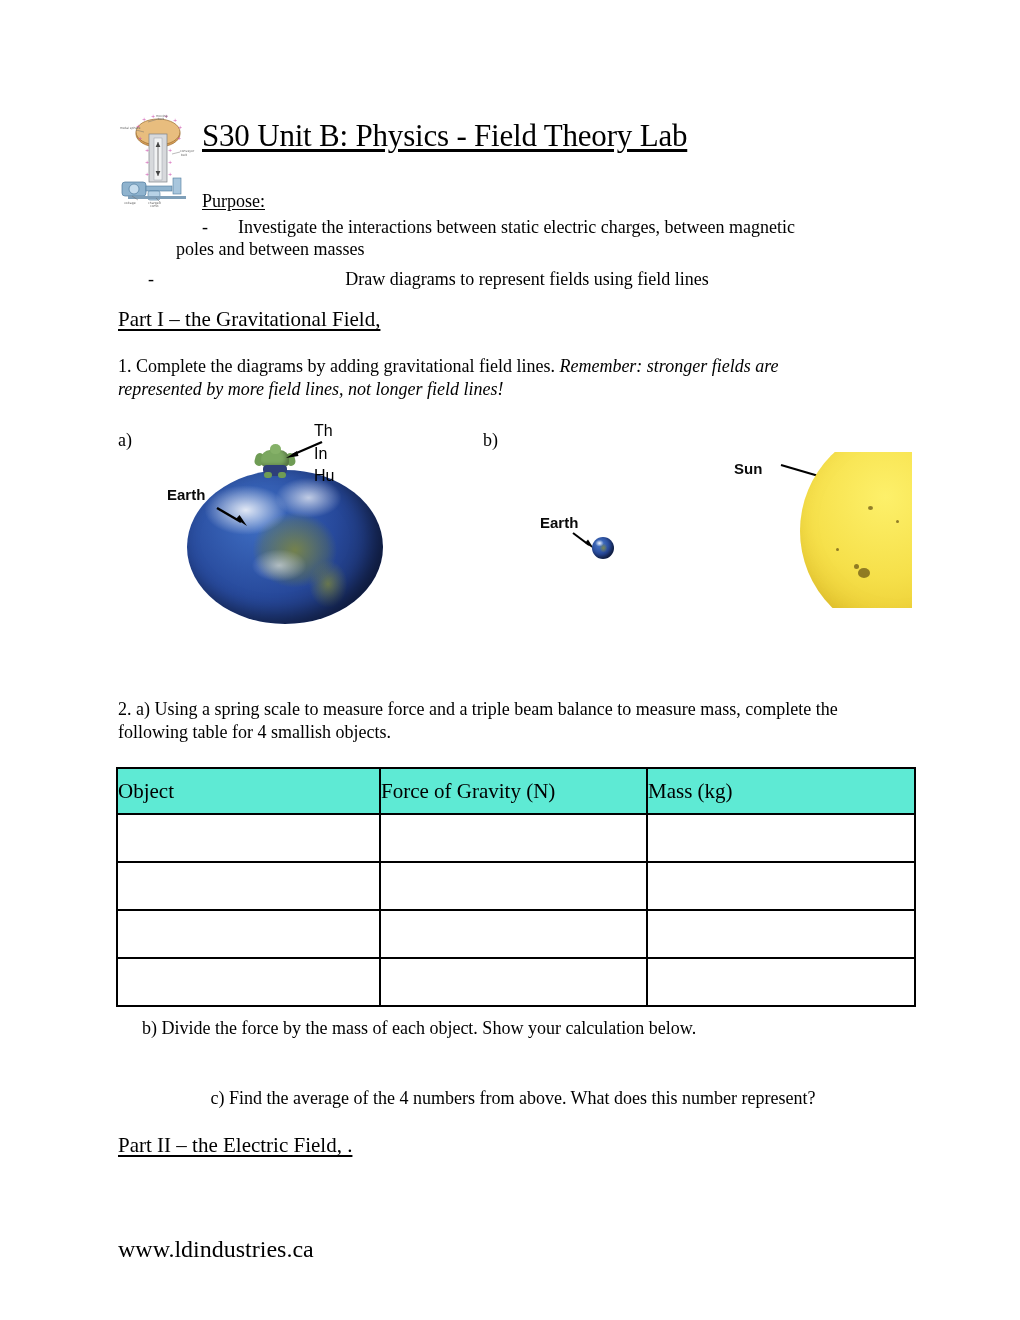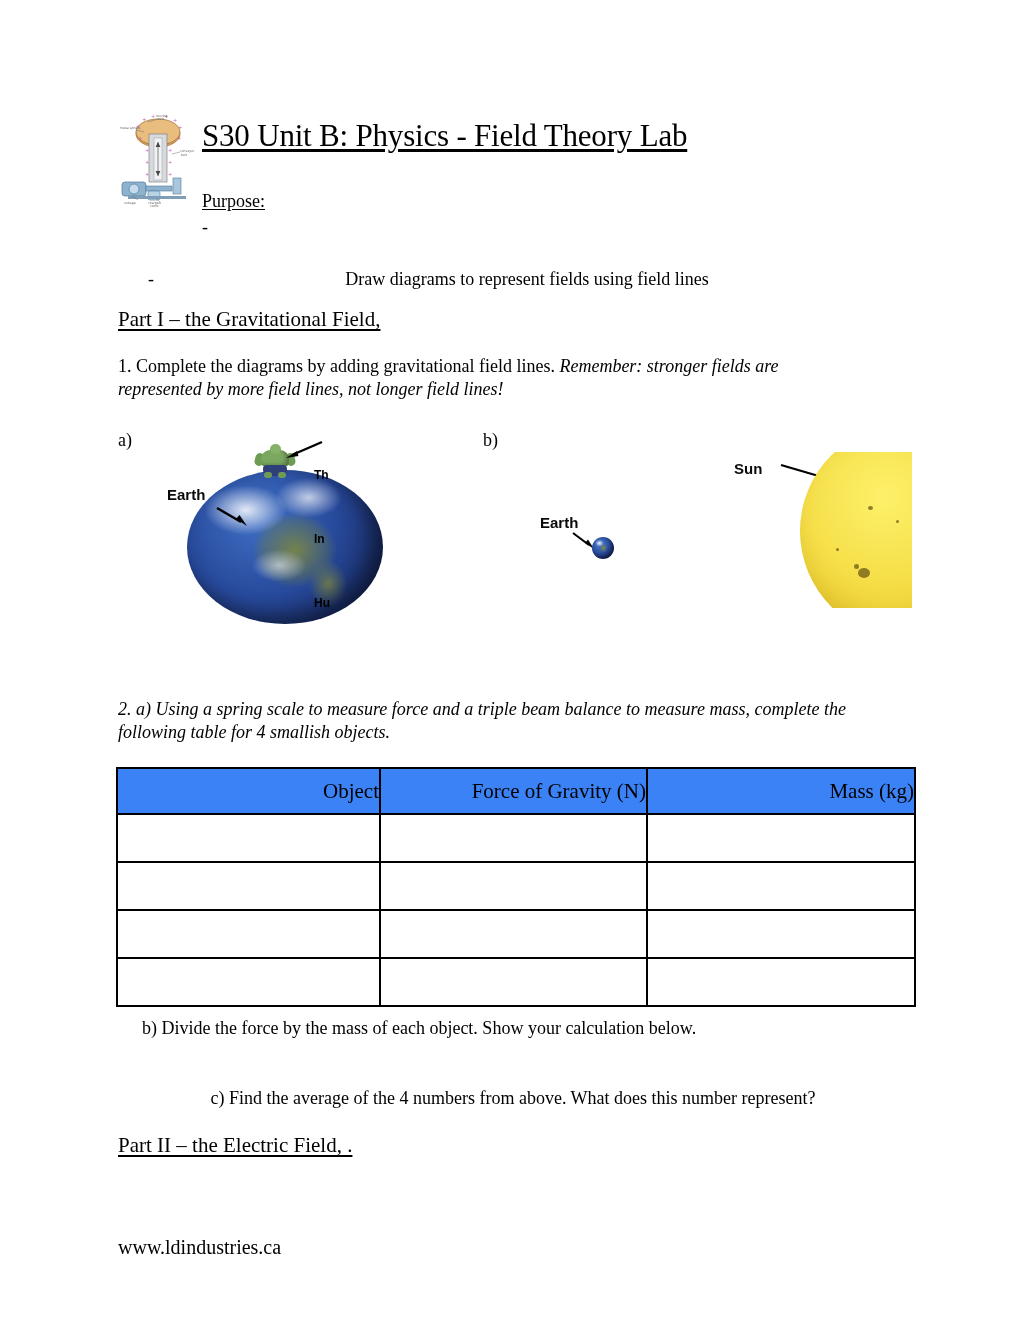--- a/index.html
+++ b/index.html
@@ -119,21 +119,21 @@
 
   
   .para {
     position: absolute;
     left: 118px;
     width: 790px;
     font-size: 18px;
     line-height: 1.28;
   }
   #q1-para   { top: 355px; width: 700px; }
-  #q2a-para  { top: 698px; width: 790px; font-style: italic; }
+  #q2a-para  { top: 698px; width: 790px; }
   #q2b-para  { top: 1017px; margin-left: 24px; }
   #q2c-para  { top: 1087px; text-align: center; }
 
   .ital { font-style: italic; }
 
   
   .sub-label {
     position: absolute;
     font-size: 18px;
   }
@@ -237,24 +237,23 @@
     height: 22px;
   }
   .fig-a .hulk-lines {
     position: absolute;
     left: 159px;
     top: -2px;
     line-height: 1.42;
   }
   .fig-a .hulk-lines div {
     font-family: "Liberation Sans", "DejaVu Sans", sans-serif;
-    font-weight: bold;
-    font-size: 12px;
+    font-weight: normal;
+    font-size: 16px;
     white-space: nowrap;
-    margin-top: 47px;
   }
   .fig-a .arrow-hulk {
     position: absolute;
     left: 125px;
     top: 18px;
     width: 44px;
     height: 22px;
   }
 
   
@@ -308,36 +307,36 @@
     border-collapse: collapse;
     table-layout: fixed;
   }
   .data-table th,
   .data-table td {
     border: 2px solid #000000;
     height: 46px;
     padding: 0;
   }
   .data-table th {
-    background: #3b82f6;
+    background: #5eead4;
     font-weight: normal;
     font-size: 21px;
-    text-align: right;
+    text-align: left;
     height: 44px;
   }
   .col-object  { width: 261px; }
   .col-force   { width: 265px; }
   .col-mass    { width: 266px; }
 
   
   .footer {
     position: absolute;
     left: 118px;
     top: 1236px;
-    font-size: 20px;
+    font-size: 24px;
   }
 </style>
 </head>
 <body>
 
 <div class="page">
 
   <div class="header-block">
 
     <div class="vdg-figure">
@@ -392,20 +391,22 @@
     </div>
 
     <div class="title">S30 Unit B: Physics - Field Theory Lab</div>
 
     <div class="purpose-label">Purpose:</div>
 
     <div class="purpose-list">
       <div class="purpose-item-1">
         <span class="dash">-</span>
         <span class="txt">
+          <span>Investigate the interactions between static electric charges, between magnetic</span>
+          <span class="wrap2">poles and between masses</span>
         </span>
       </div>
       <div class="purpose-item-2">
         <span class="dash">-</span>
         <span class="txt">Draw diagrams to represent fields using field lines</span>
       </div>
     </div>
   </div>
 
   <div class="sec-heading" id="part1-heading">Part I – the Gravitational Field, </div>

